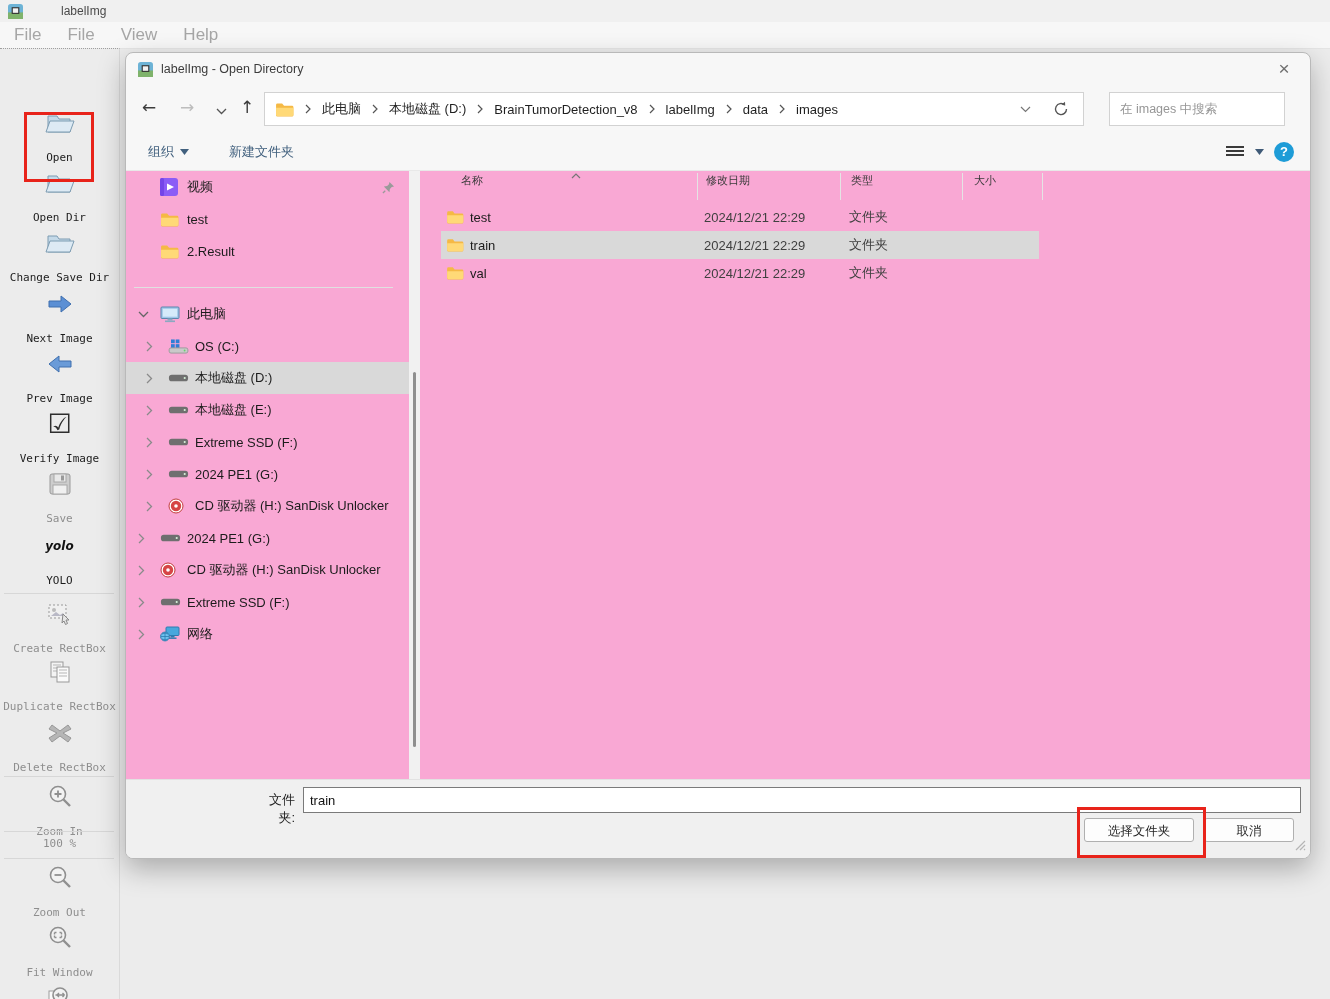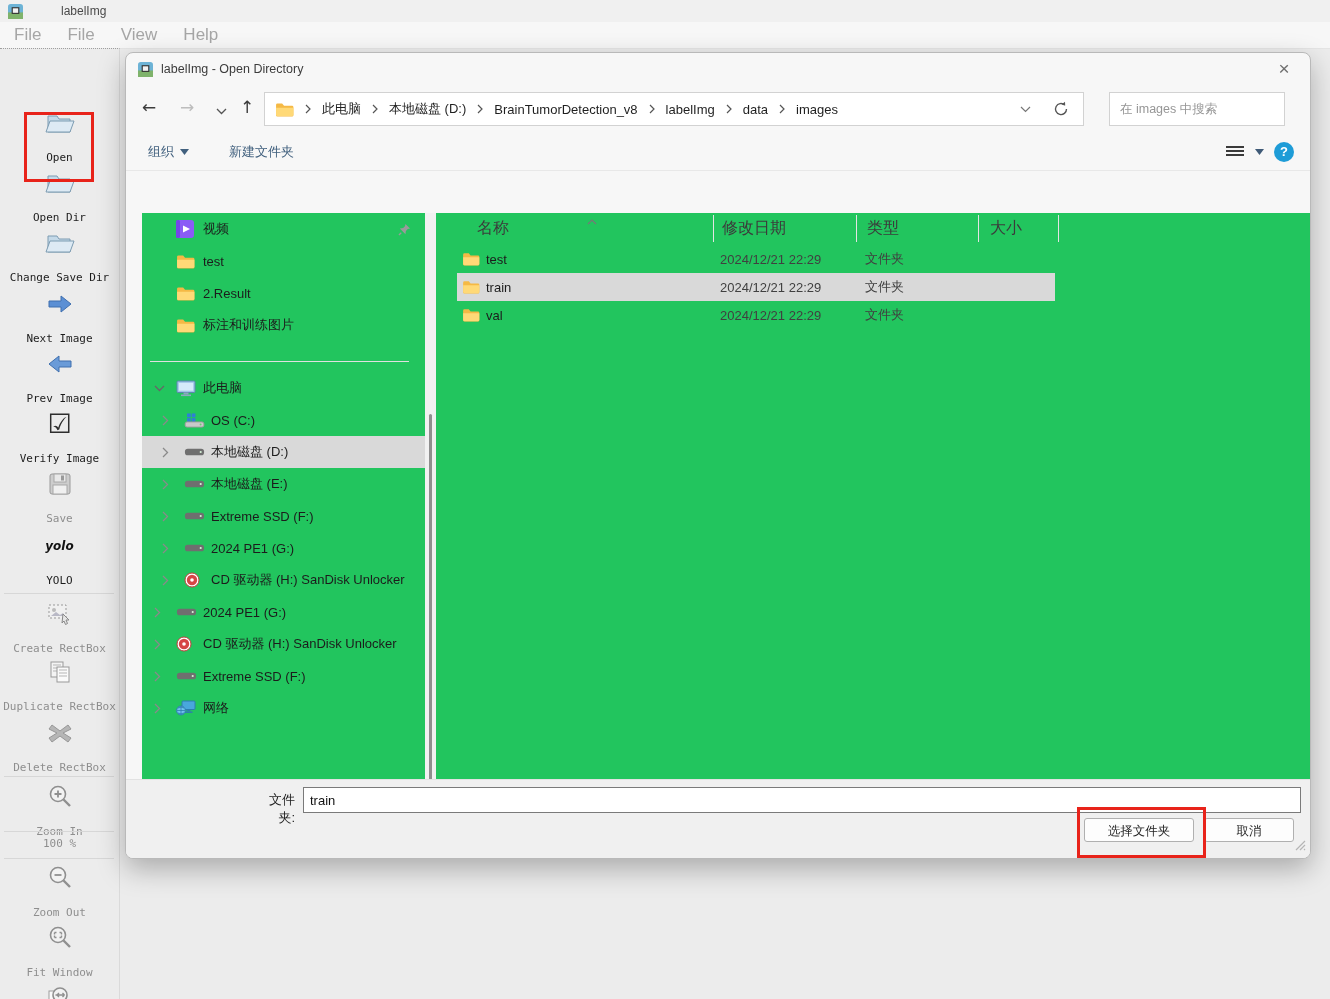--- a/index.html
+++ b/index.html
@@ -45,41 +45,41 @@
   .searchbox .mag{margin-right:10px;display:flex;}
 
   .dlg-toolbar{position:absolute;left:0;top:82px;right:0;height:34px;display:flex;align-items:center;}
   .tb-item{display:flex;align-items:center;gap:6px;font-size:13px;color:#41607e;}
   .tb-organize{margin-left:22px;}
   .tb-newfolder{margin-left:40px;}
   .tb-right{margin-left:auto;display:flex;align-items:center;gap:10px;margin-right:16px;}
   .helpcircle{width:20px;height:20px;border-radius:50%;background:#1e9cd7;color:#fff;font-size:13px;font-weight:bold;text-align:center;line-height:20px;}
   .dlg-divider{position:absolute;left:0;right:0;top:117px;height:1px;background:#e8e8e8;}
 
-  .content{position:absolute;left:16px;top:118px;right:0;height:610px;background:#22c55e;margin-top:42px;}
+  .content{position:absolute;left:0;top:118px;right:0;height:610px;background:#f9a8d4;}
 
   
   .treepane{position:absolute;left:0;top:0;width:283px;height:610px;overflow:hidden;}
   .trow{height:32px;display:flex;align-items:center;box-sizing:border-box;}
   .trow.lvl0{padding-left:12px;}
   .trow.lvl1{padding-left:20px;}
   .trow .chev{width:22px;display:flex;align-items:center;justify-content:flex-start;flex:none;}
   .trow .ticon{width:22px;display:flex;align-items:center;flex:none;}
   .trow .tlabel{margin-left:5px;font-size:13px;color:#1c1c1c;white-space:nowrap;}
   .trow.selected{background:#d9d9d9;}
   .tsep{height:1px;background:#e0e0e0;margin:20px 16px 10px 8px;}
   .pin{margin-left:auto;margin-right:14px;display:flex;}
 
   .vscroll{position:absolute;left:283px;top:0;width:11px;height:610px;background:#f1f1f1;}
   .vscroll .thumb{position:absolute;left:4px;width:3px;top:201px;height:375px;background:#8f8f8f;border-radius:2px;}
 
   
   .filelist{position:absolute;left:295px;top:0;right:0;height:610px;}
   .fl-header{position:absolute;left:0;top:2px;right:0;height:27px;display:flex;}
-  .fl-col{box-sizing:border-box;border-right:1px solid #e4e4e4;display:flex;align-items:center;font-size:16px;color:#3b3b3b;}
+  .fl-col{box-sizing:border-box;border-right:1px solid #e4e4e4;display:flex;align-items:flex-start;font-size:11px;color:#3b3b3b;}
   .fl-col.c-name{width:277px;padding-left:40px;position:relative;}
   .fl-col.c-date{width:143px;padding-left:8px;}
   .fl-col.c-type{width:122px;padding-left:10px;}
   .fl-col.c-size{width:80px;padding-left:11px;}
   .sortcaret{position:absolute;left:150px;top:-4px;}
   .fl-row{position:absolute;left:20px;width:598px;height:28px;display:flex;align-items:center;}
   .fl-row.selected{background:#d9d9d9;}
   .fl-row .ficon{margin-left:5px;display:flex;flex:none;}
   .fl-row .fname{margin-left:6px;font-size:13px;color:#1c1c1c;width:226px;}
   .fl-row .fdate{width:143px;font-size:13px;color:#404040;padding-left:8px;box-sizing:border-box;}
@@ -411,30 +411,20 @@
         </div>
         <div class="trow lvl0">
           <span class="chev"></span>
           <span class="ticon">
               <svg width="19" height="15" viewBox="0 0 20 16">
                 <path d="M1 3 a1.5 1.5 0 0 1 1.5 -1.5 h5 l2 2.5 h8.5 a1.5 1.5 0 0 1 1.5 1.5 v8.5 a1.5 1.5 0 0 1 -1.5 1.5 h-15.5 a1.5 1.5 0 0 1 -1.5 -1.5z" fill="#f5b945"></path>
                 <path d="M1 6 h18.5 v7.5 a1.5 1.5 0 0 1 -1.5 1.5 h-15.5 a1.5 1.5 0 0 1 -1.5 -1.5z" fill="#ffd977"></path>
               </svg>
             </span>
           <span class="tlabel">2.Result</span>
-        </div>
-        <div class="trow lvl0">
-          <span class="chev"></span>
-          <span class="ticon">
-              <svg width="19" height="15" viewBox="0 0 20 16">
-                <path d="M1 3 a1.5 1.5 0 0 1 1.5 -1.5 h5 l2 2.5 h8.5 a1.5 1.5 0 0 1 1.5 1.5 v8.5 a1.5 1.5 0 0 1 -1.5 1.5 h-15.5 a1.5 1.5 0 0 1 -1.5 -1.5z" fill="#f5b945"></path>
-                <path d="M1 6 h18.5 v7.5 a1.5 1.5 0 0 1 -1.5 1.5 h-15.5 a1.5 1.5 0 0 1 -1.5 -1.5z" fill="#ffd977"></path>
-              </svg>
-            </span>
-          <span class="tlabel">标注和训练图片</span>
         </div>
 
         <div class="tsep"></div>
 
         <div class="trow lvl0">
           <span class="chev">
               <svg width="11" height="7" viewBox="0 0 11 7">
                 <polyline points="1,1 5.5,5.5 10,1" fill="none" stroke="#666" stroke-width="1.3"></polyline>
               </svg>
             </span>

